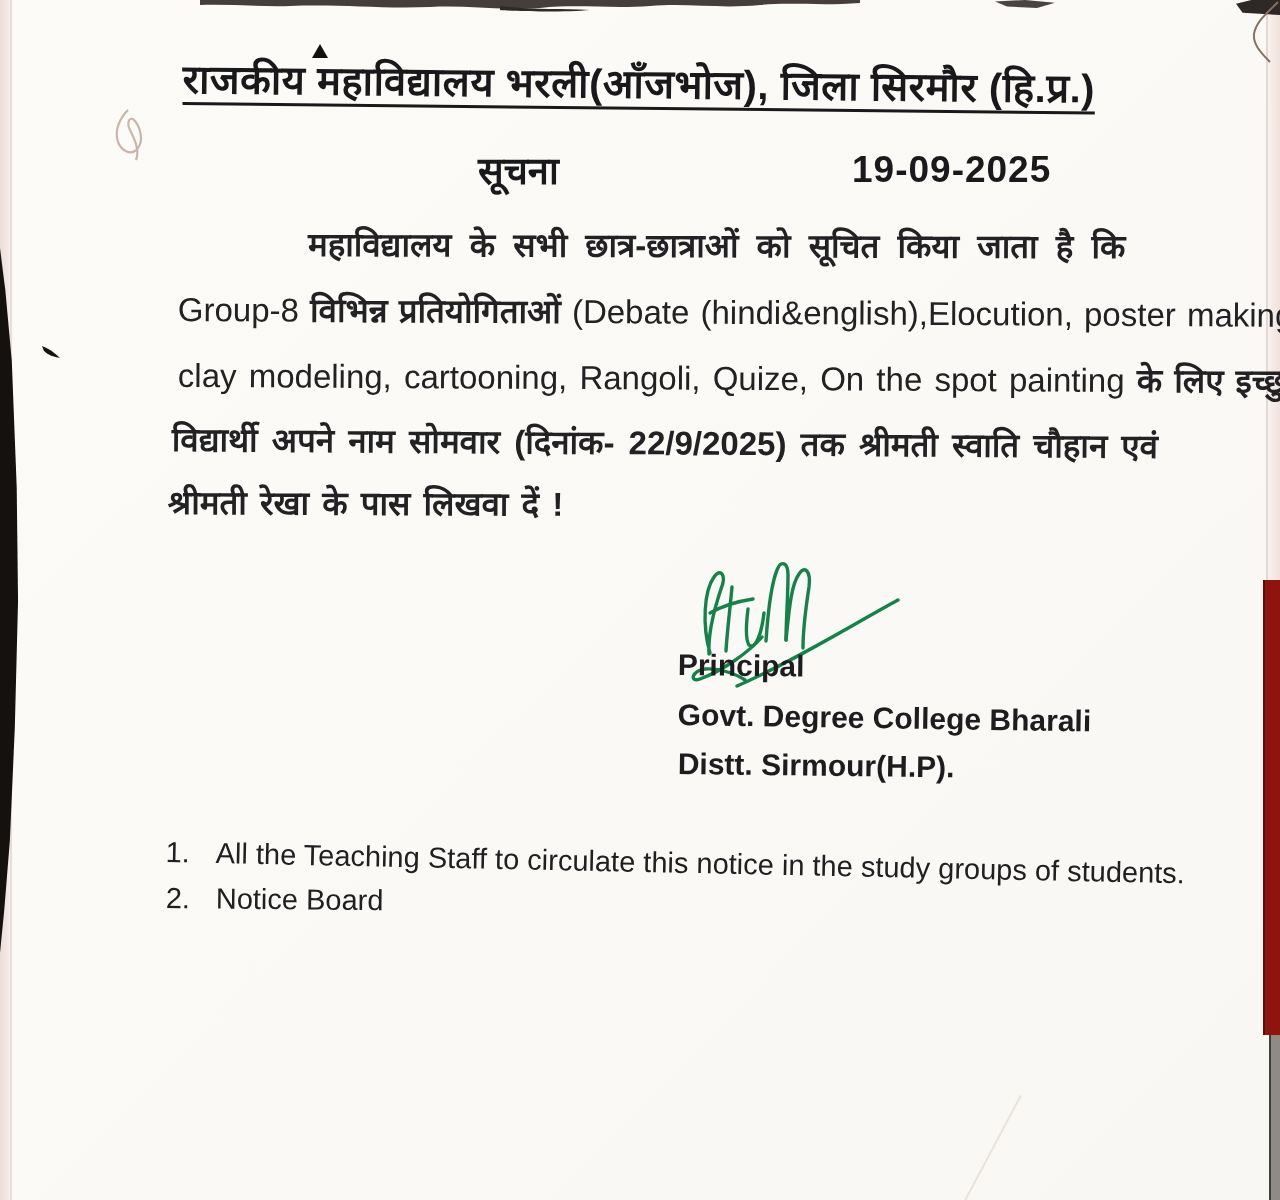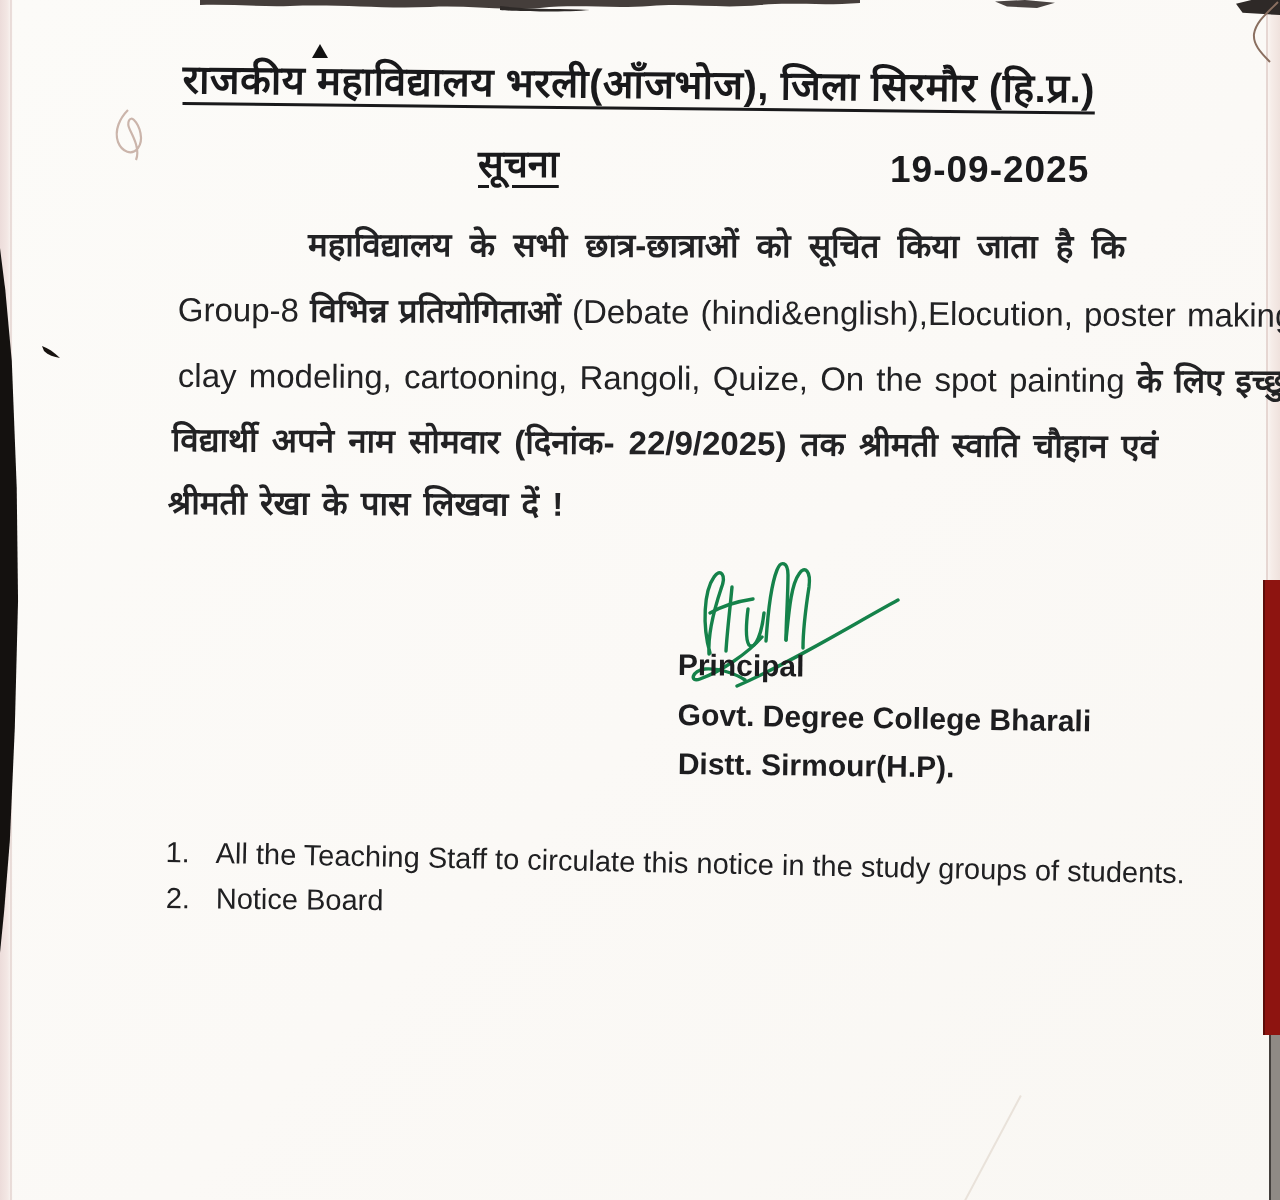--- a/index.html
+++ b/index.html
@@ -15,25 +15,25 @@
   }
   .abs{position:absolute;white-space:nowrap;line-height:1.15;}
 
   
   .doc-title{
     left:183px;top:56px;font-size:40px;font-weight:700;letter-spacing:.5px;
     text-decoration:underline;text-decoration-thickness:3px;text-underline-offset:9px;
     transform:rotate(.6deg);transform-origin:left top;color:#19191b;
   }
   .notice-heading{
-    left:478px;top:143px;font-size:38px;font-weight:700;
-    text-decoration:underline;text-decoration-thickness:3px;text-underline-offset:8px;
+    left:478px;top:150px;font-size:38px;font-weight:700;
+    text-decoration-thickness:3px;text-underline-offset:8px;
     color:#19191b;
   }
-  .doc-date{left:890px;top:149px;font-size:37px;font-weight:700;letter-spacing:1px;color:#1a1a1c;}
+  .doc-date{left:852px;top:149px;font-size:37px;font-weight:700;letter-spacing:1px;color:#1a1a1c;}
 
   
   .bline{font-size:33px;color:#222224;}
   .dev{font-weight:600;}
   .lat{font-weight:400;}
   .l1{left:308px;top:226px;word-spacing:9px;font-weight:600;transform:rotate(.15deg);transform-origin:left top;}
   .l2{left:178px;top:291px;word-spacing:2px;transform:rotate(.3deg);transform-origin:left top;}
   .l3{left:178px;top:357px;word-spacing:3px;transform:rotate(.3deg);transform-origin:left top;}
   .l4{left:172px;top:421px;word-spacing:5px;font-weight:600;transform:rotate(.4deg);transform-origin:left top;}
   .l4 .bold-date{font-weight:700;}

